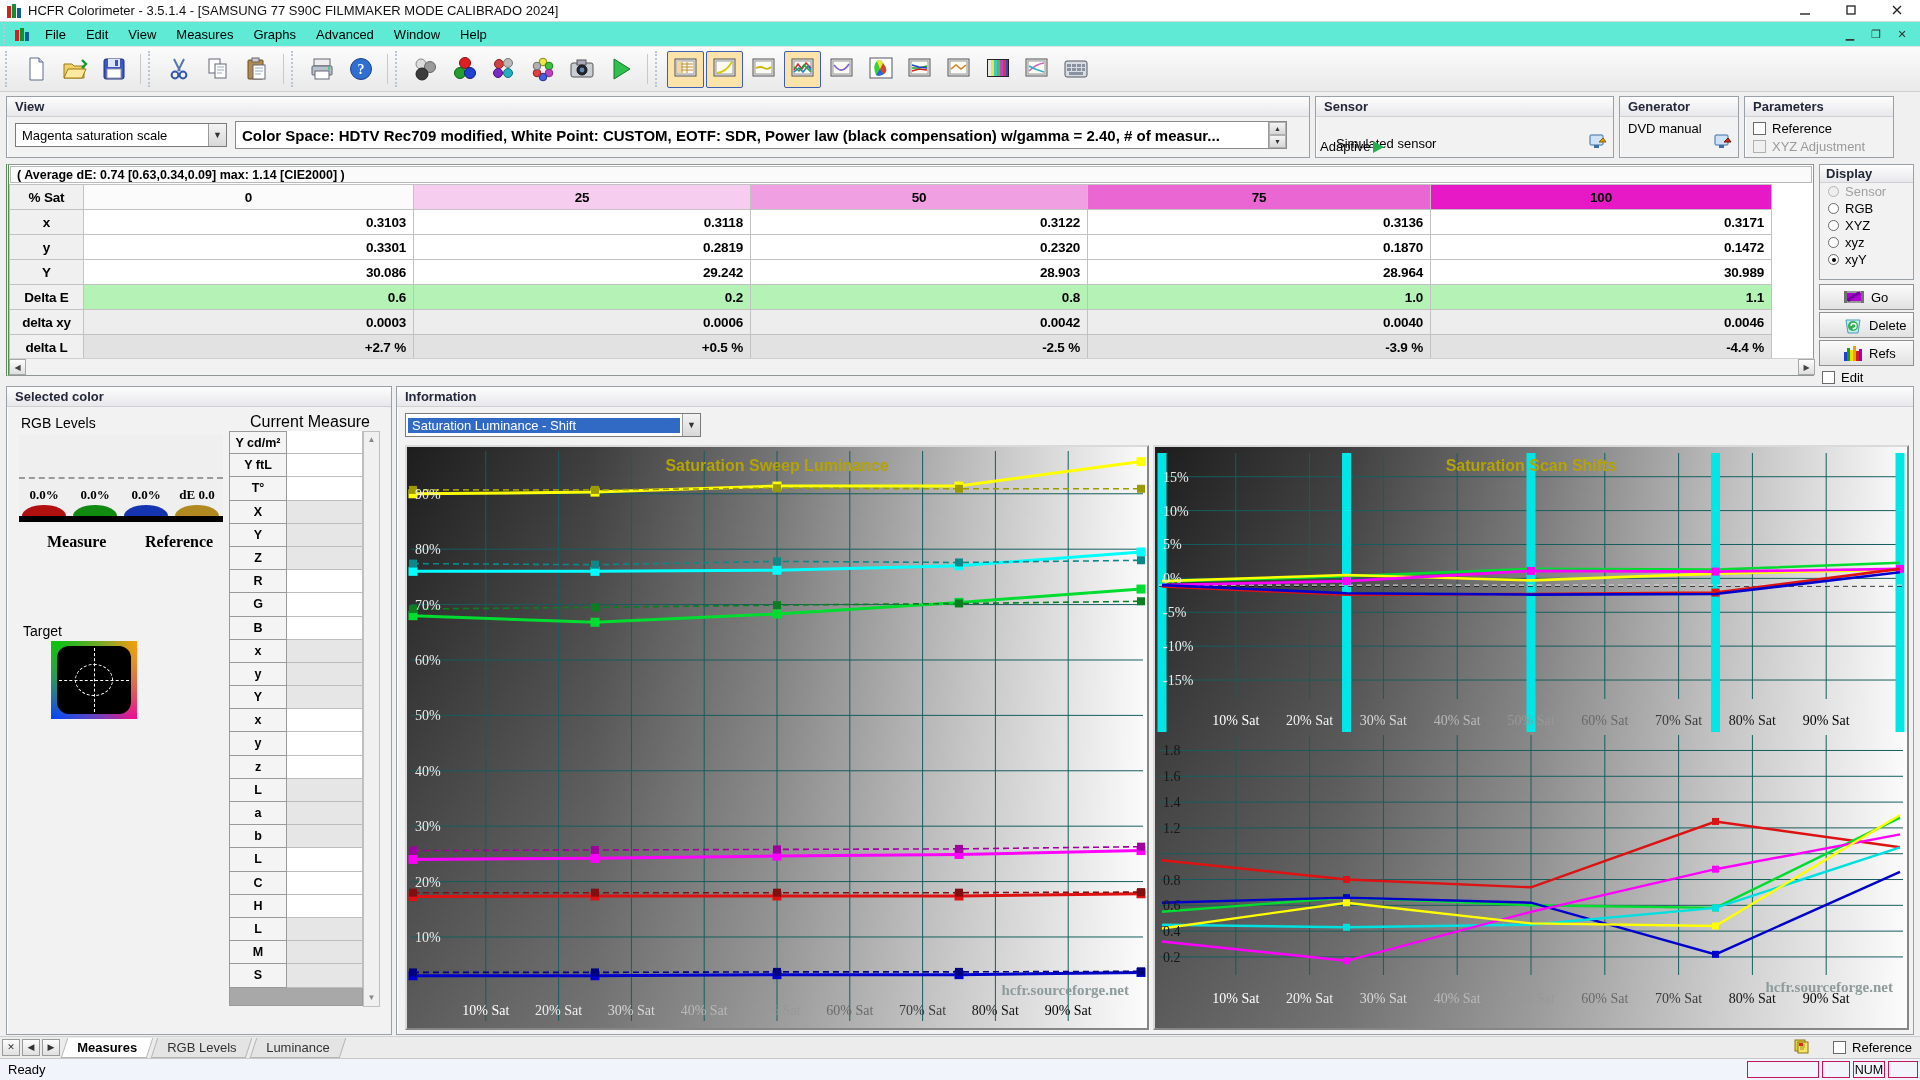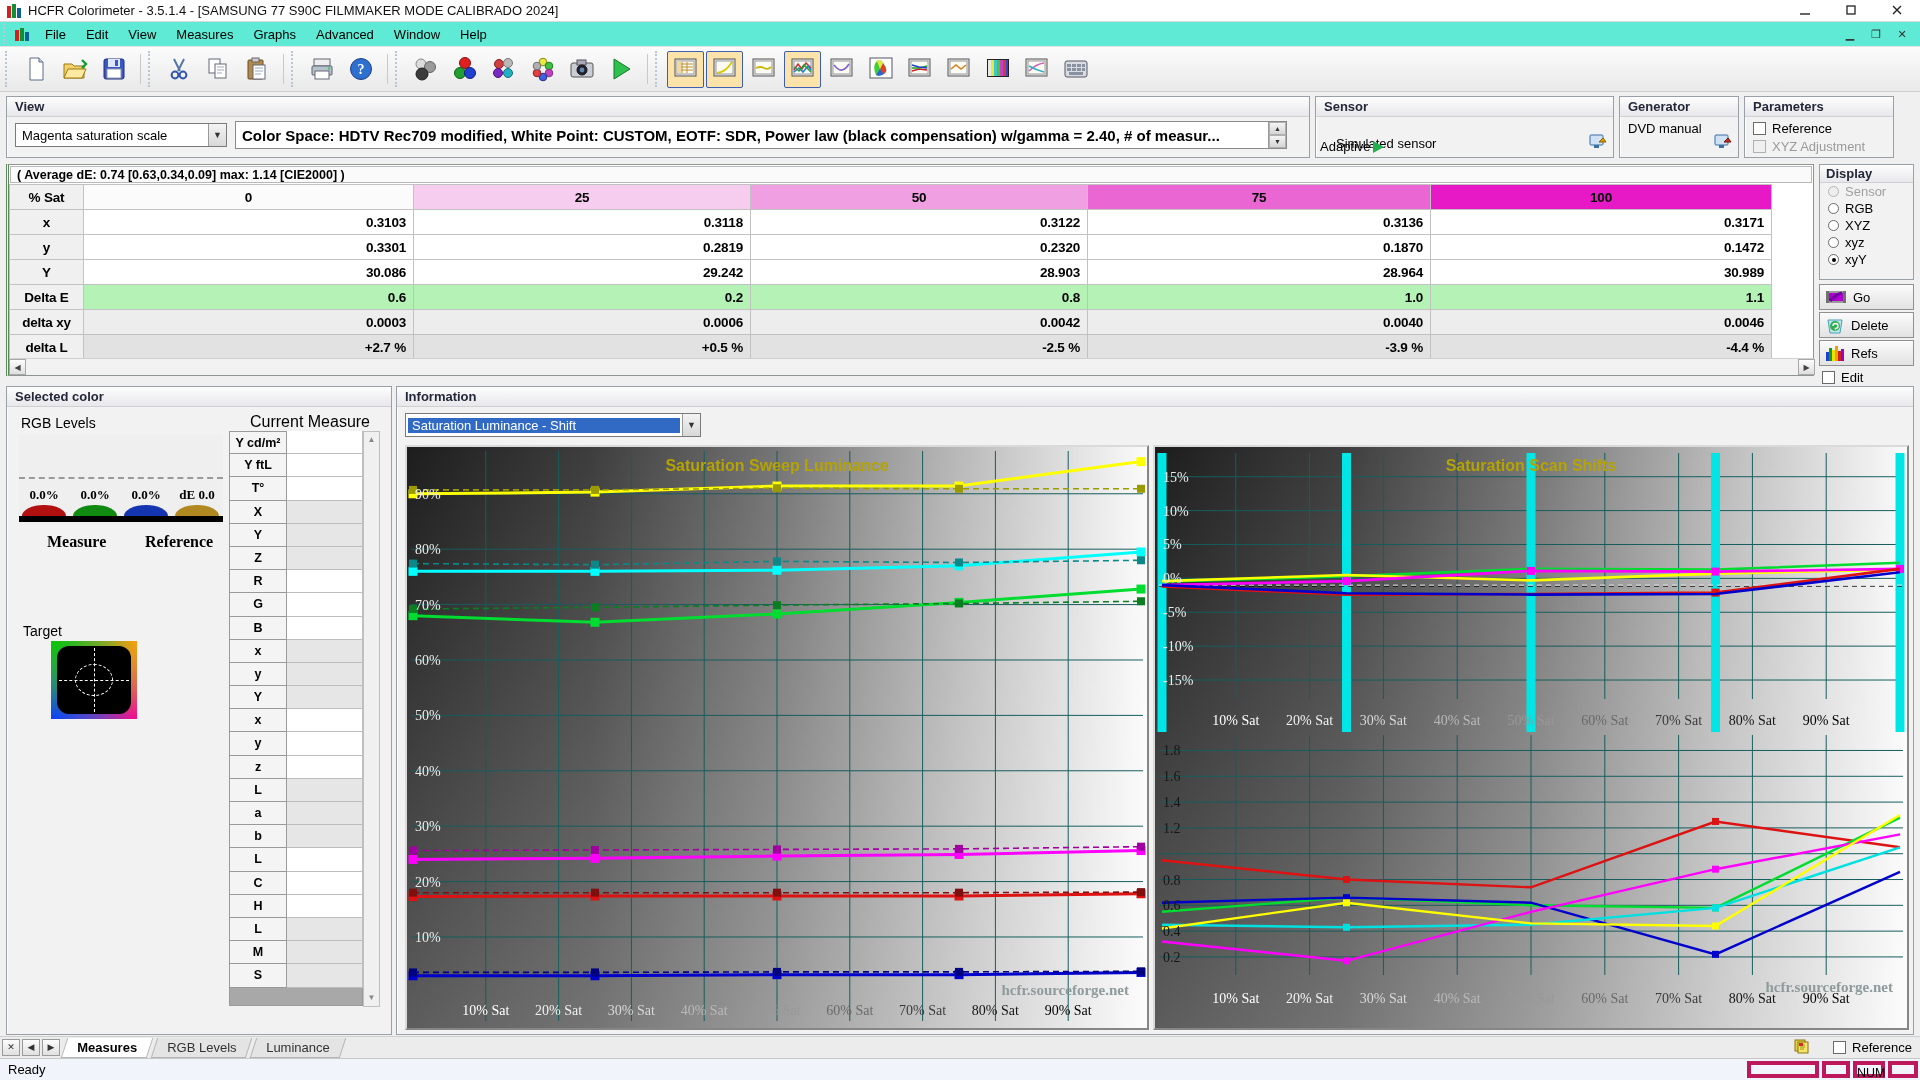--- a/index.html
+++ b/index.html
@@ -71,21 +71,21 @@
   .sb-btn { position:absolute; top:0; width:17px; height:16px; background:linear-gradient(#fdfdfd,#dfdfdf); border:1px solid #a8a8a8; font-size:8px; line-height:15px; text-align:center; color:#444; }
 
   
   #display-box { left:1819px; top:164px; width:95px; height:116px; background:#f2f2f2; border:1px solid #9aa0a8; }
   #display-box .panel-hd { height:18px; line-height:17px; padding:0 6px; }
   .radio-row { display:flex; align-items:center; gap:6px; padding:1px 0 1px 8px; }
   .radio { width:11px; height:11px; border-radius:50%; border:1px solid #6a6a6a; background:#fff; position:relative; }
   .radio.sel::after { content:""; position:absolute; left:2.5px; top:2.5px; width:4px; height:4px; border-radius:50%; background:#000; }
   .radio-row.disabled { color:#a0a0a0; }
   .radio-row.disabled .radio { border-color:#b5b5b5; background:#eee; }
-  .side-btn { position:absolute; left:1819px; width:95px; height:26px; background:linear-gradient(#fbfbfb,#e2e2e2); border:1px solid #909090; display:flex; align-items:center; gap:6px; padding-left:5px; font-size:13px; }
+  .side-btn { position:absolute; left:1819px; width:95px; height:26px; background:linear-gradient(#fbfbfb,#e2e2e2); border:1px solid #909090; display:flex; align-items:center; gap:6px; padding-left:23px; font-size:13px; }
   #edit-chk { position:absolute; left:1822px; top:370px; }
 
   
   #selcolor-panel { left:6px; top:386px; width:386px; height:649px; }
   #rgb-levels-label { position:absolute; left:14px; top:28px; font-size:14px; }
   #current-measure-label { position:absolute; left:228px; top:26px; width:150px; text-align:center; font-size:16px; }
   #bars-zone { position:absolute; left:12px; top:48px; width:204px; height:90px; background:#efefef; }
   #bars-dash { position:absolute; left:0; top:42px; width:204px; border-top:2px dashed #9a9a9a; }
   .bar-lab { position:absolute; top:52px; width:50px; text-align:center; font-family:"Liberation Serif", serif; font-weight:bold; font-size:13px; }
   .mound { position:absolute; top:70px; width:44px; height:11px; border-radius:50% 50% 0 0 / 100% 100% 0 0; }
@@ -125,21 +125,21 @@
   
   #tabbar { left:0; top:1036px; width:1920px; height:22px; background:#ececec; border-top:1px solid #cfcfcf; display:flex; align-items:center; }
   .tab-nav { width:18px; height:17px; border:1px solid #9a9a9a; background:linear-gradient(#fcfcfc,#e0e0e0); font-size:9px; line-height:15px; text-align:center; margin-left:2px; color:#333; }
   .tab { padding:2px 12px; color:#333; border-right:1px solid #b5b5b5; transform:skewX(-18deg); margin-left:4px; background:#e4e4e4; border:1px solid #b5b5b5; border-top:none; }
   .tab > span { display:inline-block; transform:skewX(18deg); }
   .tab.active { background:#ffffff; font-weight:bold; color:#000; }
   #tab-right { margin-left:auto; display:flex; align-items:center; gap:24px; margin-right:8px; }
   #statusbar { left:0; top:1058px; width:1920px; height:22px; background:#f1f5fb; border-top:1px solid #c8c8c8; display:flex; align-items:center; }
   #status-text { padding-left:8px; font-size:13px; }
   #status-segs { margin-left:auto; display:flex; gap:3px; margin-right:2px; }
-  .seg { height:17px; border:4px solid #be185d; background:#f1f5fb; font-size:12.5px; text-align:center; line-height:16px; }
+  .seg { height:17px; border:1px solid #be185d; background:#f1f5fb; font-size:12.5px; text-align:center; line-height:16px; }
 </style>
 </head>
 <body>
 
 <div id="titlebar" class="abs">
   <span class="app-icon">
     <svg width="15" height="14">
         <rect x="0" y="2" width="4" height="12" fill="#d02020"></rect>
         <rect x="5" y="0" width="4" height="14" fill="#109030"></rect>
         <rect x="10" y="4" width="4" height="10" fill="#106090"></rect>

